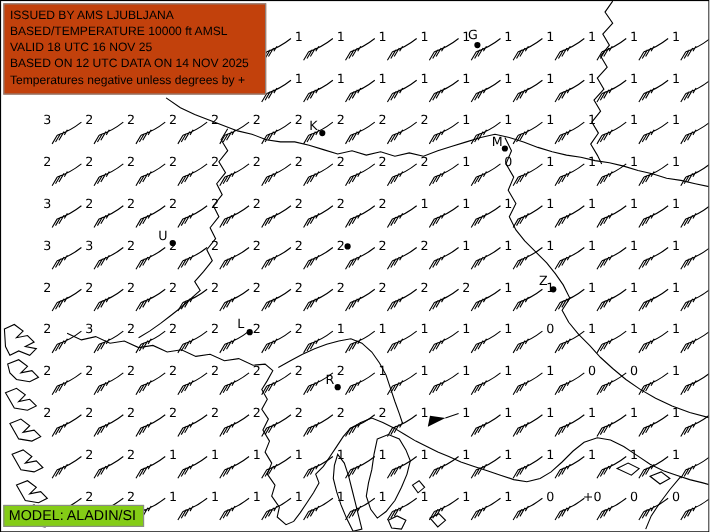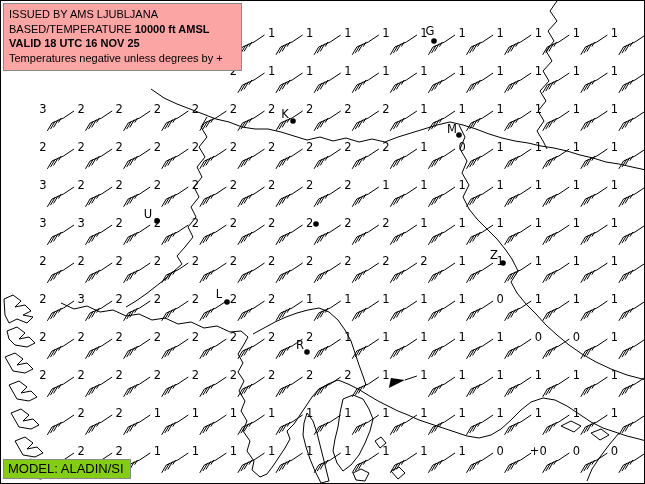--- a/index.html
+++ b/index.html
@@ -6,25 +6,25 @@
   .stage{
     position:relative;width:645px;height:484px;background:#ffffff;
     border:1px solid #000;box-sizing:border-box;overflow:hidden;
     font-family:"Liberation Sans",sans-serif;color:#000;
   }
   .stage svg{position:absolute;left:0;top:0;}
   .mapline{fill:none;stroke:#000;stroke-width:1;}
   .temp{font-size:11.5px;font-family:"DejaVu Sans",sans-serif;fill:#000;}
   .station-lbl{font-size:11.5px;font-family:"DejaVu Sans",sans-serif;fill:#000;}
   .info-box{
-    position:absolute;left:2px;top:2px;width:228px;background:#fca5a5;
+    position:absolute;left:2px;top:2px;width:228px;background:#c2410c;
     border:1px solid #8a8a8a;padding:3px 4px 4px 5px;
     font-size:11px;line-height:14.7px;white-space:nowrap;
   }
-  .info-box .b{font-weight:bold;}
+  .info-box .b{font-weight:normal;}
   .model-box{
     position:absolute;left:2px;top:458px;background:#84cc16;
     border:1px solid #8a8a8a;padding:1px 6px 2px 4px;font-size:13px;
   }
 </style>
 </head>
 <body>
 
 <div class="stage">
 
@@ -435,17 +435,18 @@
         <text x="493" y="258" text-anchor="middle" class="station-lbl">Z</text>
         <circle cx="306" cy="351" r="2.8" fill="#000"></circle>
         <text x="299" y="348" text-anchor="middle" class="station-lbl">R</text>
       </g>
   </svg>
 
   <div class="info-box">
     <div>ISSUED BY AMS LJUBLJANA</div>
     <div><span>BASED/TEMPERATURE </span><span class="b">10000 ft AMSL</span></div>
     <div class="b">VALID 18 UTC 16 NOV 25</div>
+    <div>BASED ON 12 UTC DATA ON 14 NOV 2025</div>
     <div>Temperatures negative unless degrees by +</div>
   </div>
 
   <div class="model-box">MODEL: ALADIN/SI</div>
 </div>
 
 </body></html>

